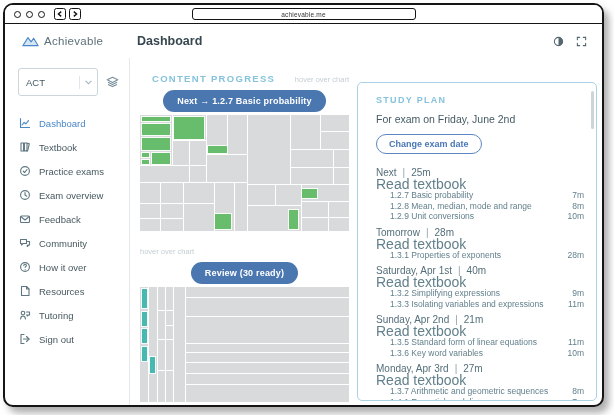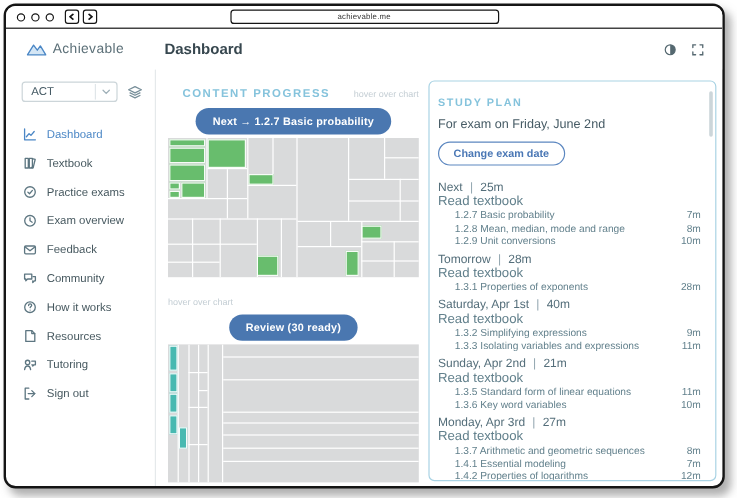--- a/index.html
+++ b/index.html
@@ -44,21 +44,21 @@
   .logo-text { font-size:11.5px; color:#5c7078; letter-spacing:.3px; }
   .page-title { font-size:12.5px; font-weight:bold; color:#37474f; margin-left:7px; }
   .hicons { margin-left:auto; margin-right:15px; display:flex; gap:12px; color:#556870; }
   .hicons svg { width:11px; height:11px; display:block; }
   
   .main { flex:1; display:flex; min-height:0; }
   
   .sidebar { width:125px; flex:0 0 125px; border-right:1px solid #e5e9eb; padding-top:10px; }
   .course-row { display:flex; align-items:center; margin:0 10px 0 13px; }
   .course-select {
-    flex:1; height:17px; border:1px solid #ccd5d9; border-radius:3px;
+    flex:1; height:28px; border:1px solid #ccd5d9; border-radius:3px;
     display:flex; align-items:center; font-size:9.5px; color:#455a64; background:#fff;
   }
   .course-select .cs-label { padding-left:7px; flex:1; }
   .course-select .cs-div { width:1px; height:13px; background:#e0e6e9; }
   .course-select .cs-chev { padding:0 5px; color:#9fb0b8; display:flex; }
   .course-select .cs-chev svg { width:7px; height:5px; }
   .layers { margin-left:8px; color:#788f9a; display:flex; }
   .layers svg { width:13px; height:12px; }
   .nav { margin-top:15px; display:flex; flex-direction:column; }
   .nav-item {
@@ -80,36 +80,36 @@
     font-family:inherit; font-size:9px; font-weight:bold; letter-spacing:.2px;
     padding:6px 14px; border-radius:12px; cursor:pointer;
   }
   .tm { position:relative; height:116px; background:#d9dadb; overflow:hidden; }
   .tm2 { height:115px; }
   .sec-h.second { margin-top:16px; }
   .tm-cell { position:absolute; }
   .tm-cell.c-green, .tm-cell.c-teal { border:1px solid rgba(255,255,255,.95); }
   
   .study {
-    width:240px; flex:0 0 240px; margin:9px 5px 4px 2px;
+    width:240px; flex:0 0 240px; margin:24px 5px 4px 2px;
     border:1px solid #a9d3e4; border-radius:5px; background:#fff;
-    padding:12px 12px 6px 7px; position:relative; overflow:hidden;
+    padding:12px 12px 6px 18px; position:relative; overflow:hidden;
   }
   .sp-scroll { position:absolute; right:2px; top:8px; width:3px; height:38px; background:#ccd6da; border-radius:2px; }
   .sp-title { font-size:9px; font-weight:bold; letter-spacing:1.3px; color:#85c3dc; margin-bottom:8px; }
   .sp-exam { font-size:10.5px; color:#455a64; margin-bottom:8px; }
   .sp-change {
     display:inline-block; background:#fff; border:1px solid #5c87c0; color:#4a77b5;
     font-family:inherit; font-size:9px; font-weight:bold; padding:4px 12px;
     border-radius:11px; cursor:pointer; margin-bottom:12px;
   }
   .day { margin-bottom:4px; }
   .day-h { font-size:10px; color:#546e7a; line-height:13px; }
   .day-sep { margin:0 6px; color:#90a4ae; }
-  .day-task { font-size:11px; color:#62808c; line-height:11px; }
+  .day-task { font-size:14px; color:#62808c; line-height:11px; }
   .day-item { display:flex; justify-content:space-between; padding-left:14px; font-size:8.5px; color:#62808c; line-height:10.5px; cursor:pointer; }
   .it-d { color:#62808c; }
 </style>
 </head>
 <body>
 
 <div class="window">
 
   <div class="chrome">
     <div class="lights">
@@ -244,21 +244,21 @@
             <span class="nav-lb">Community</span>
           </div>
           <div class="nav-item">
             <span class="nav-ic">
               <svg viewBox="0 0 12 12" fill="none" stroke="currentColor" stroke-width="1.1" stroke-linecap="round" stroke-linejoin="round">
                 <circle cx="6" cy="6" r="4.4"></circle>
                 <path d="M4.8 4.6c0-.8.6-1.3 1.3-1.3.8 0 1.3.5 1.3 1.2 0 .9-1.2 1-1.3 1.9"></path>
                 <circle cx="6.1" cy="8.4" r=".5" fill="currentColor" stroke="none"></circle>
               </svg>
             </span>
-            <span class="nav-lb">How it works</span>
+            <span class="nav-lb">How it over</span>
           </div>
           <div class="nav-item">
             <span class="nav-ic">
               <svg viewBox="0 0 12 12" fill="none" stroke="currentColor" stroke-width="1.1" stroke-linecap="round" stroke-linejoin="round">
                 <path d="M2.5 1.5h5L10 4v6.5H2.5z"></path>
                 <path d="M7.5 1.5V4H10"></path>
               </svg>
             </span>
             <span class="nav-lb">Resources</span>
           </div>

